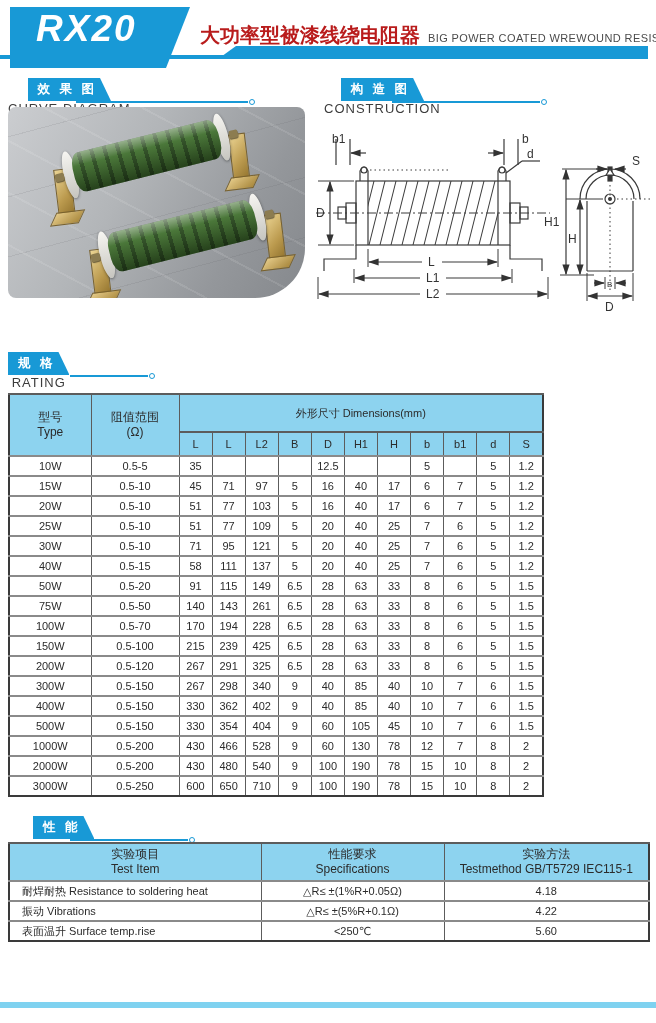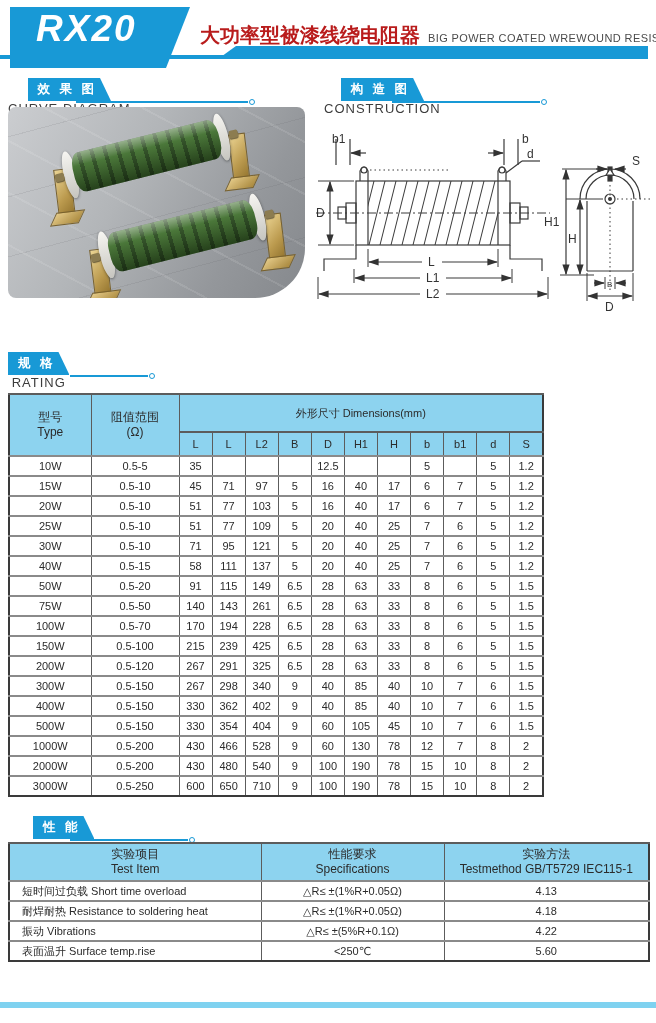--- a/index.html
+++ b/index.html
@@ -595,25 +595,20 @@
       </th>
       <th>
         <div class="cn">实验方法</div>
         <div class="en">Testmethod GB/T5729 IEC115-1</div>
       </th>
     </tr>
   </thead>
   <tbody>
 
 
-      <tr>
-        <td class="left">短时间过负载 Short time overload</td>
-        <td>△R≤ ±(1%R+0.05Ω)</td>
-        <td>4.13</td>
-      </tr>
 
       <tr>
         <td class="left">耐焊耐热 Resistance to soldering heat</td>
         <td>△R≤ ±(1%R+0.05Ω)</td>
         <td>4.18</td>
       </tr>
 
 
       <tr>
         <td class="left">振动 Vibrations</td>

